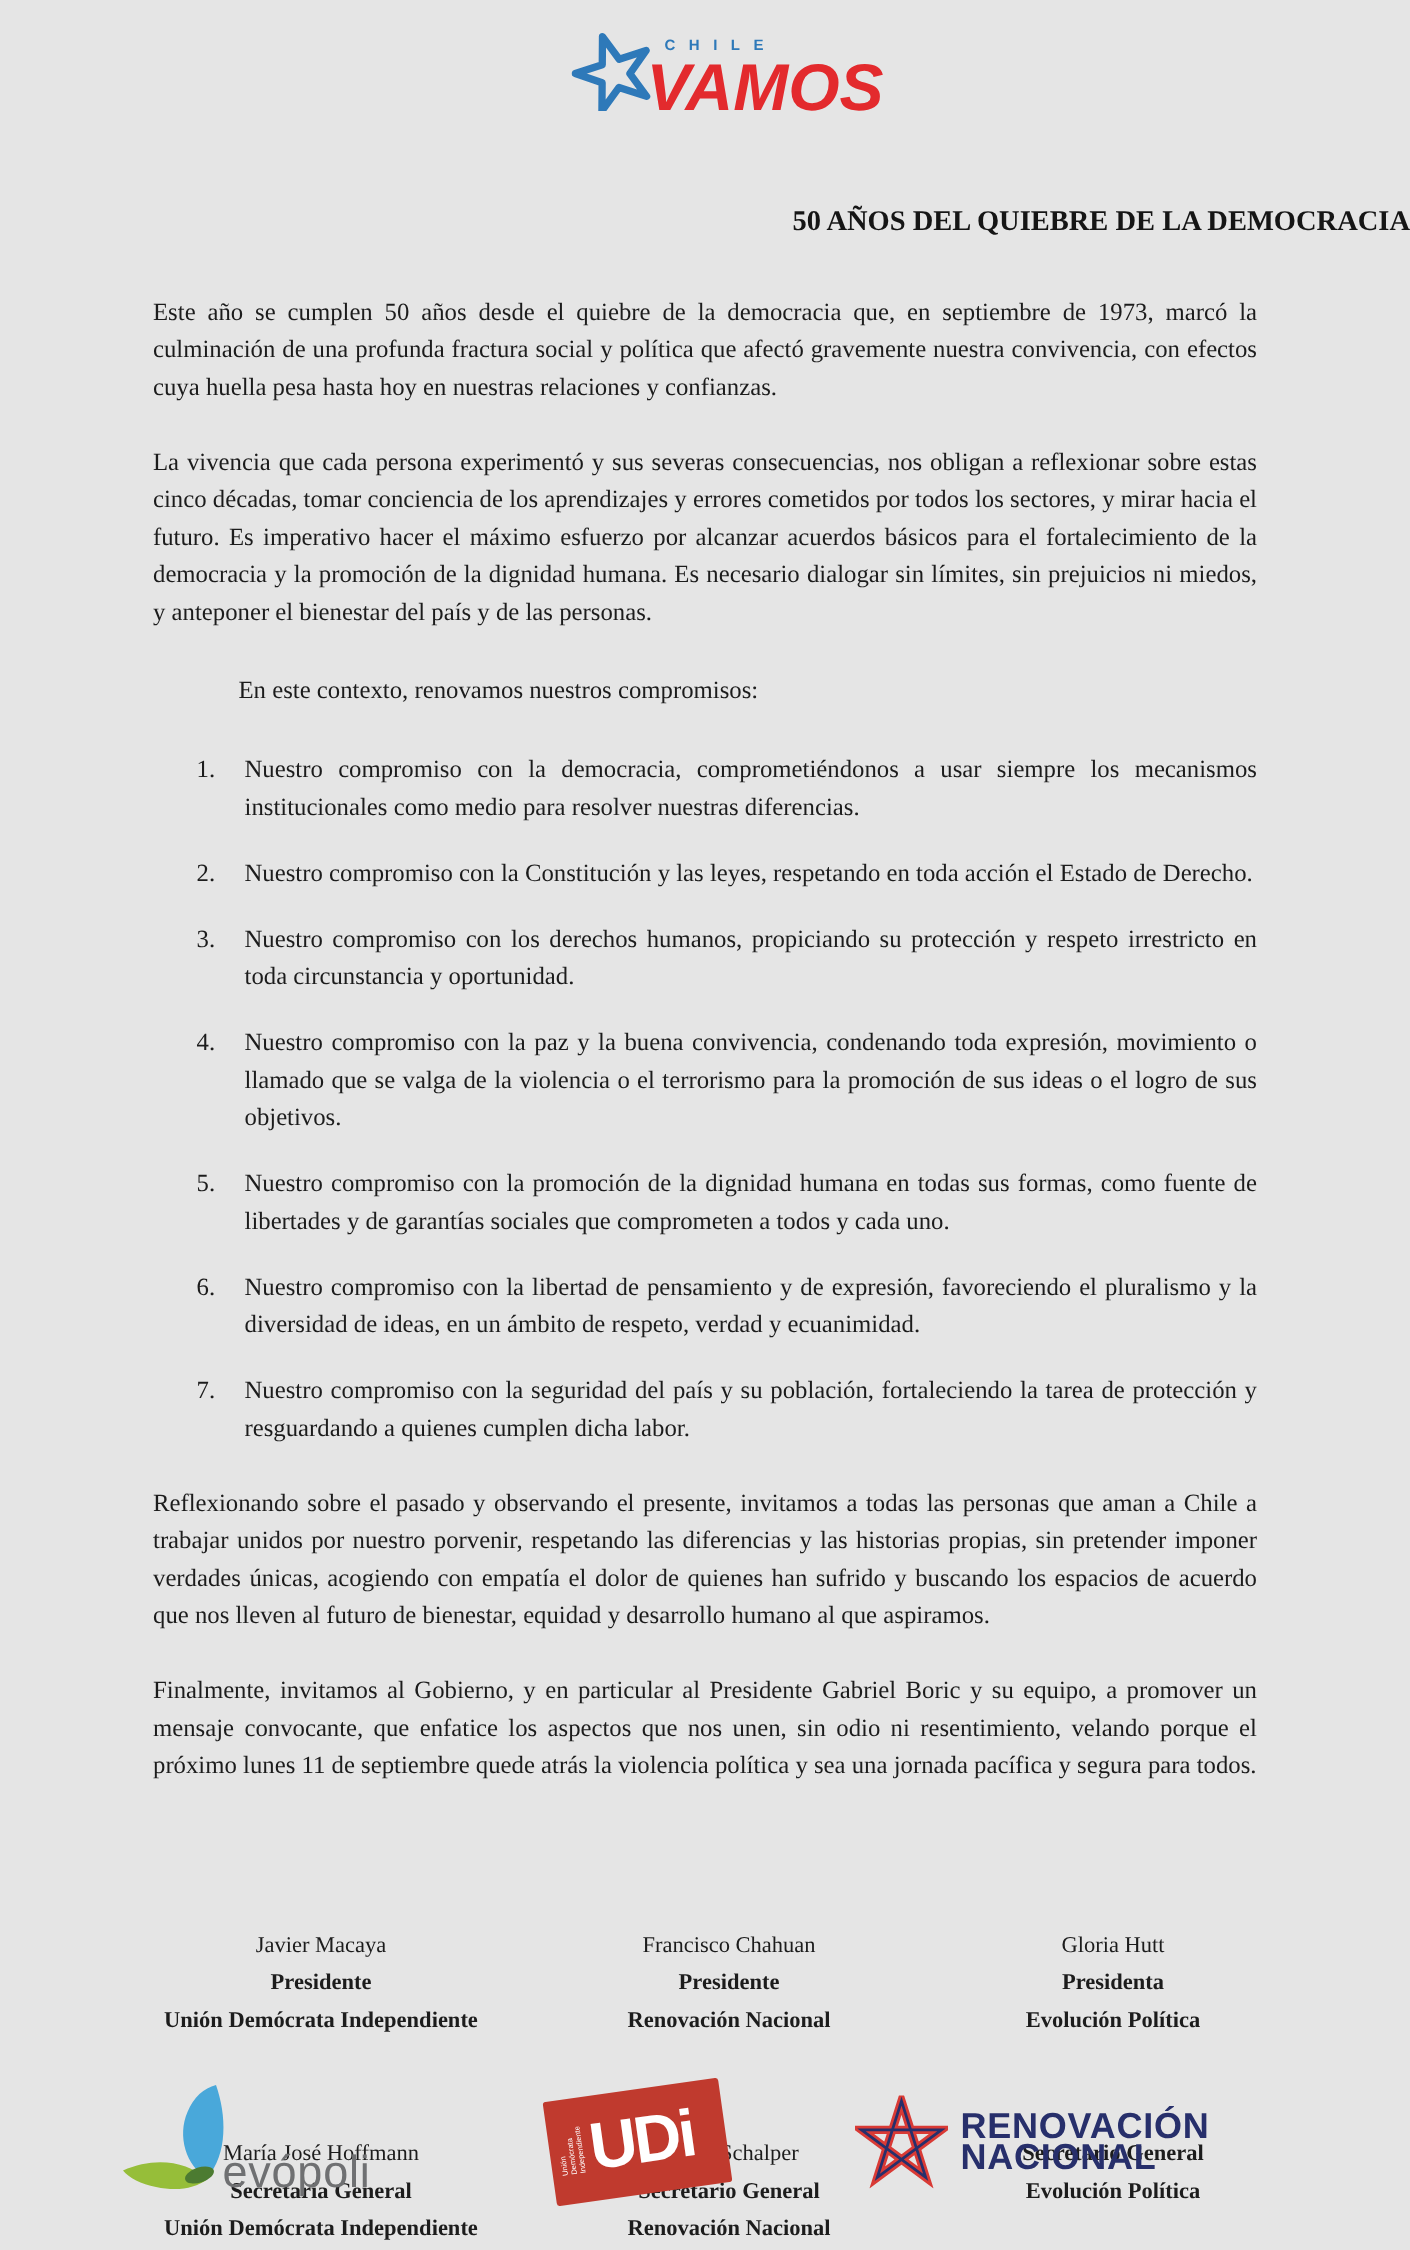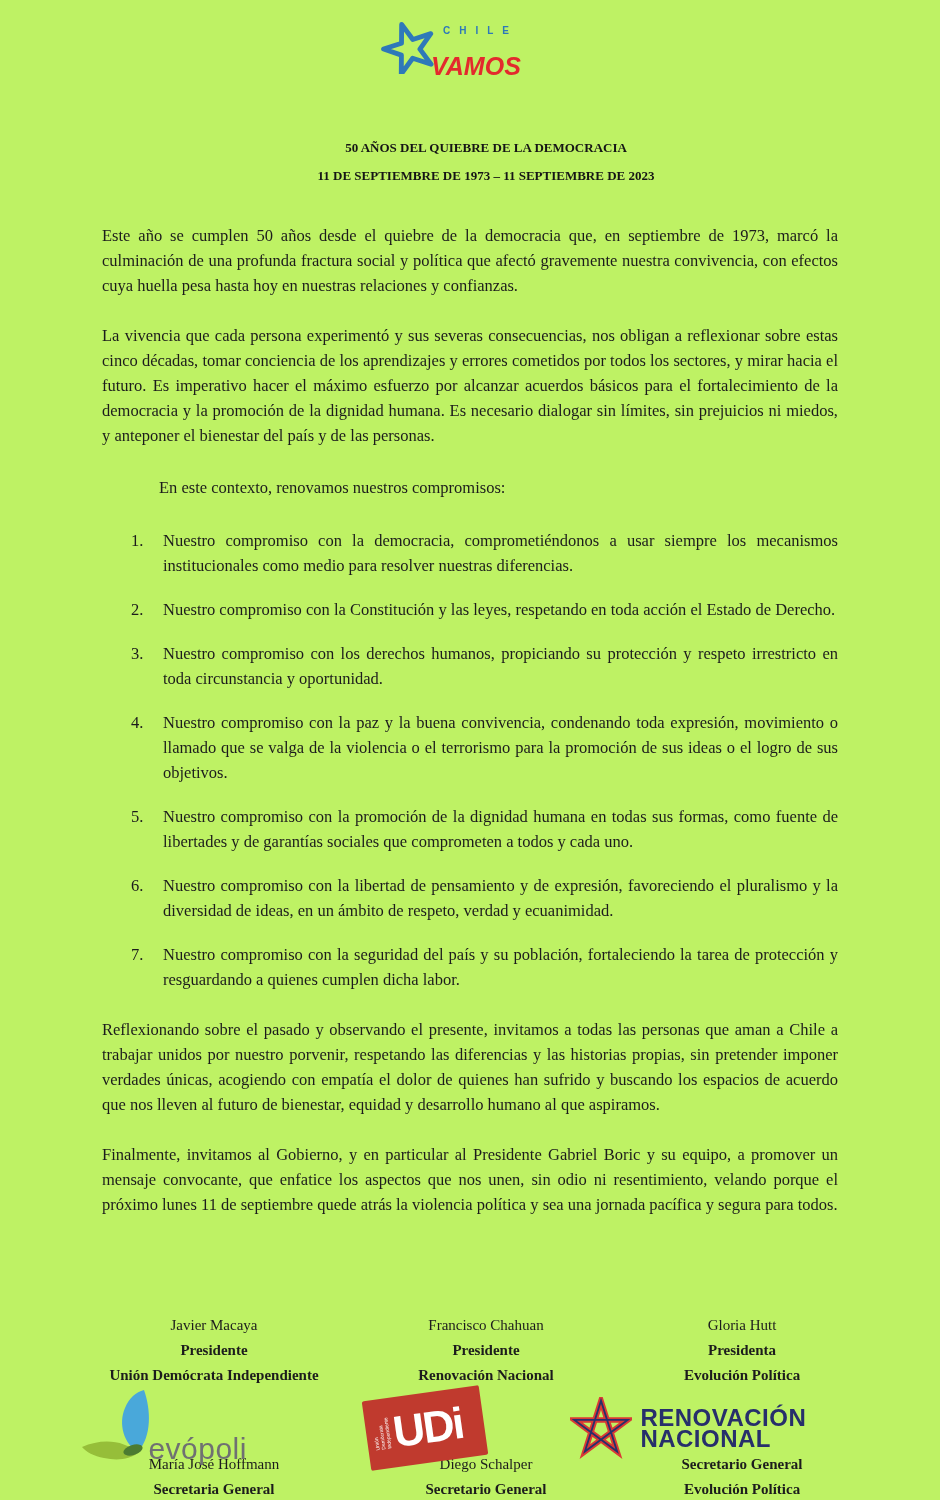--- a/index.html
+++ b/index.html
@@ -1,50 +1,50 @@
 <!DOCTYPE html>
 <html lang="es"><head>
 <meta charset="utf-8">
 <style>
   * { margin:0; padding:0; box-sizing:border-box; }
   html,body { background:#ffffff; }
   .page {
     position:relative;
     width:940px; height:1500px;
     margin:0 auto;
-    background:#bef264;
+    background:#e5e5e5;
     color:#1c1c1c;
     font-family:"Liberation Serif", serif;
     overflow:hidden;
   }
   .content { padding:0 102px; }
 
   
   .header-logo { display:flex; justify-content:center; padding-top:20px; }
   .cv-logo { position:relative; width:178px; height:54px; }
   .cv-star { position:absolute; left:0; top:0; }
   .cv-chile {
     position:absolute; left:62px; top:5px;
     font-family:"Liberation Sans", sans-serif;
     font-weight:bold; font-size:10px; letter-spacing:9px;
     color:#2e79b9;
   }
   .cv-vamos {
-    position:absolute; left:50px; top:32px;
-    font-family:"Liberation Sans", sans-serif;
-    font-weight:bold; font-style:italic; font-size:25px; letter-spacing:0px;
+    position:absolute; left:50px; top:14px;
+    font-family:"Liberation Sans", sans-serif;
+    font-weight:bold; font-style:italic; font-size:44px; letter-spacing:0px;
     color:#e32a2d;
   }
 
   
   .doc-title {
     margin-top:60px;
-    text-align:center;
+    text-align:right;
     font-weight:bold;
-    font-size:13px;
+    font-size:19px;
     line-height:28px;
     color:#151515;
     margin-left:32px;
   }
 
   
   .para {
     margin-top:25px;
     font-size:16.5px;
     line-height:25px;
@@ -141,21 +141,20 @@
       <svg class="cv-star" width="56" height="54" viewBox="0 0 100 100">
         <polygon points="50,6 61,39 96,39 68,60 79,93 50,72 21,93 32,60 4,39 39,39" fill="none" stroke="#2e79b9" stroke-width="9" stroke-linejoin="round" transform="rotate(-18 50 50)"></polygon>
       </svg>
       <span class="cv-chile">CHILE</span>
       <span class="cv-vamos">VAMOS</span>
     </div>
   </div>
 
   <div class="doc-title">
     <div>50 AÑOS DEL QUIEBRE DE LA DEMOCRACIA</div>
-    <div>11 DE SEPTIEMBRE DE 1973 – 11 SEPTIEMBRE DE 2023</div>
   </div>
 
   <div class="content">
     <p class="para first">Este año se cumplen 50 años desde el quiebre de la democracia que, en septiembre de 1973, marcó la culminación de una profunda fractura social y política que afectó gravemente nuestra convivencia, con efectos cuya huella pesa hasta hoy en nuestras relaciones y confianzas.</p>
     <p class="para">La vivencia que cada persona experimentó y sus severas consecuencias, nos obligan a reflexionar sobre estas cinco décadas, tomar conciencia de los aprendizajes y errores cometidos por todos los sectores, y mirar hacia el futuro. Es imperativo hacer el máximo esfuerzo por alcanzar acuerdos básicos para el fortalecimiento de la democracia y la promoción de la dignidad humana. Es necesario dialogar sin límites, sin prejuicios ni miedos, y anteponer el bienestar del país y de las personas.</p>
     <p class="intro-line">En este contexto, renovamos nuestros compromisos:</p>
 
     <div class="commitments">
       <div class="list-item">
         <span class="num">1.</span>

